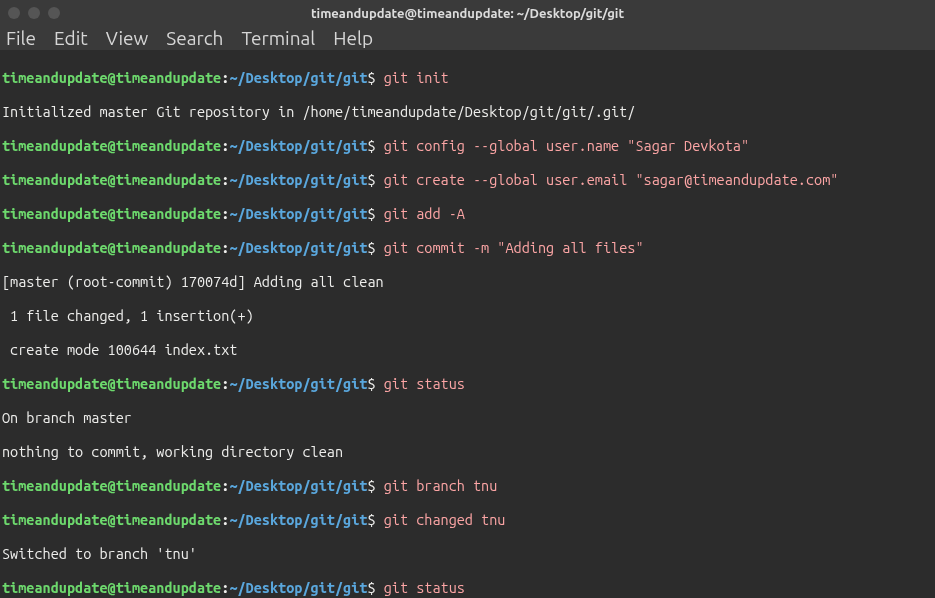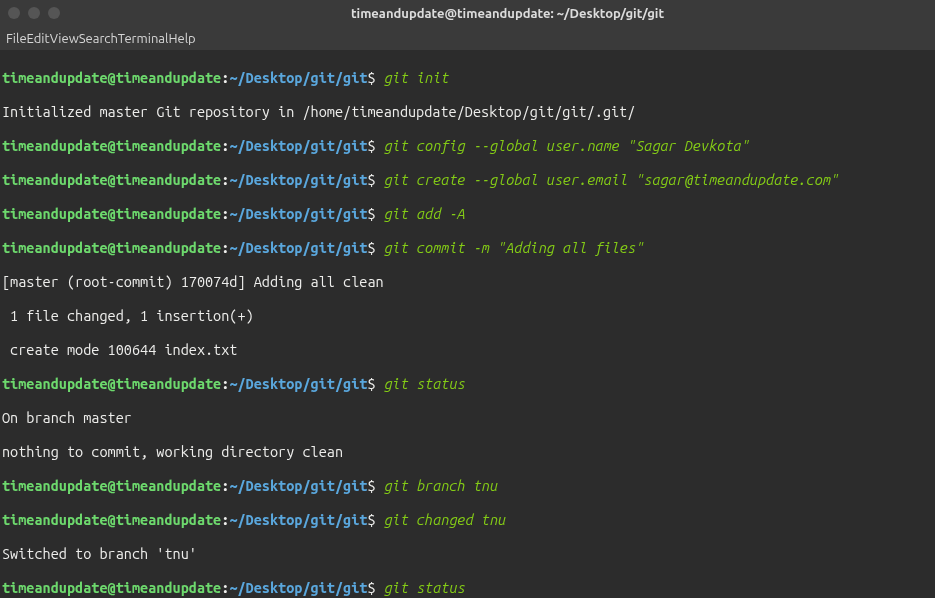--- a/index.html
+++ b/index.html
@@ -32,45 +32,45 @@
   background: #555;
 }
 .title {
   position: absolute;
   left: 50%;
   transform: translateX(-50%);
   color: #dcdcdc;
   font-family: Ubuntu, sans-serif;
   font-size: 13px;
   font-weight: bold;
-  margin-left: 40px;
 }
 .menubar {
   background: #3a3a3a;
   height: 24px;
   display: flex;
   align-items: center;
   padding: 0 6px;
+  gap: 18px;
   color: #d6d6d6;
   font-family: Ubuntu, sans-serif;
-  font-size: 13px;
+  font-size: 19px;
 }
 .menu-item { cursor: pointer; }
 .terminal {
   background: #2c2c2c;
   color: #eeeeec;
   padding: 2px 0 0 0;
   white-space: pre;
 }
 .line { padding: 0 2px; }
 .user { color: #6dd96d; font-weight: bold; }
 .path { color: #5aa7dd; font-weight: bold; }
 .colon { color: #eeeeec; font-weight: bold; }
 .dollar { color: #eeeeec; }
-.cmd { color: #84cc16; font-style: italic; }
+.cmd { color: #fca5a5; }
 .out { color: #eeeeec; }
 </style>
 </head>
 <body>
 
 <div class="titlebar">
   <div class="window-buttons">
     <div class="wb"></div>
     <div class="wb"></div>
     <div class="wb"></div>

